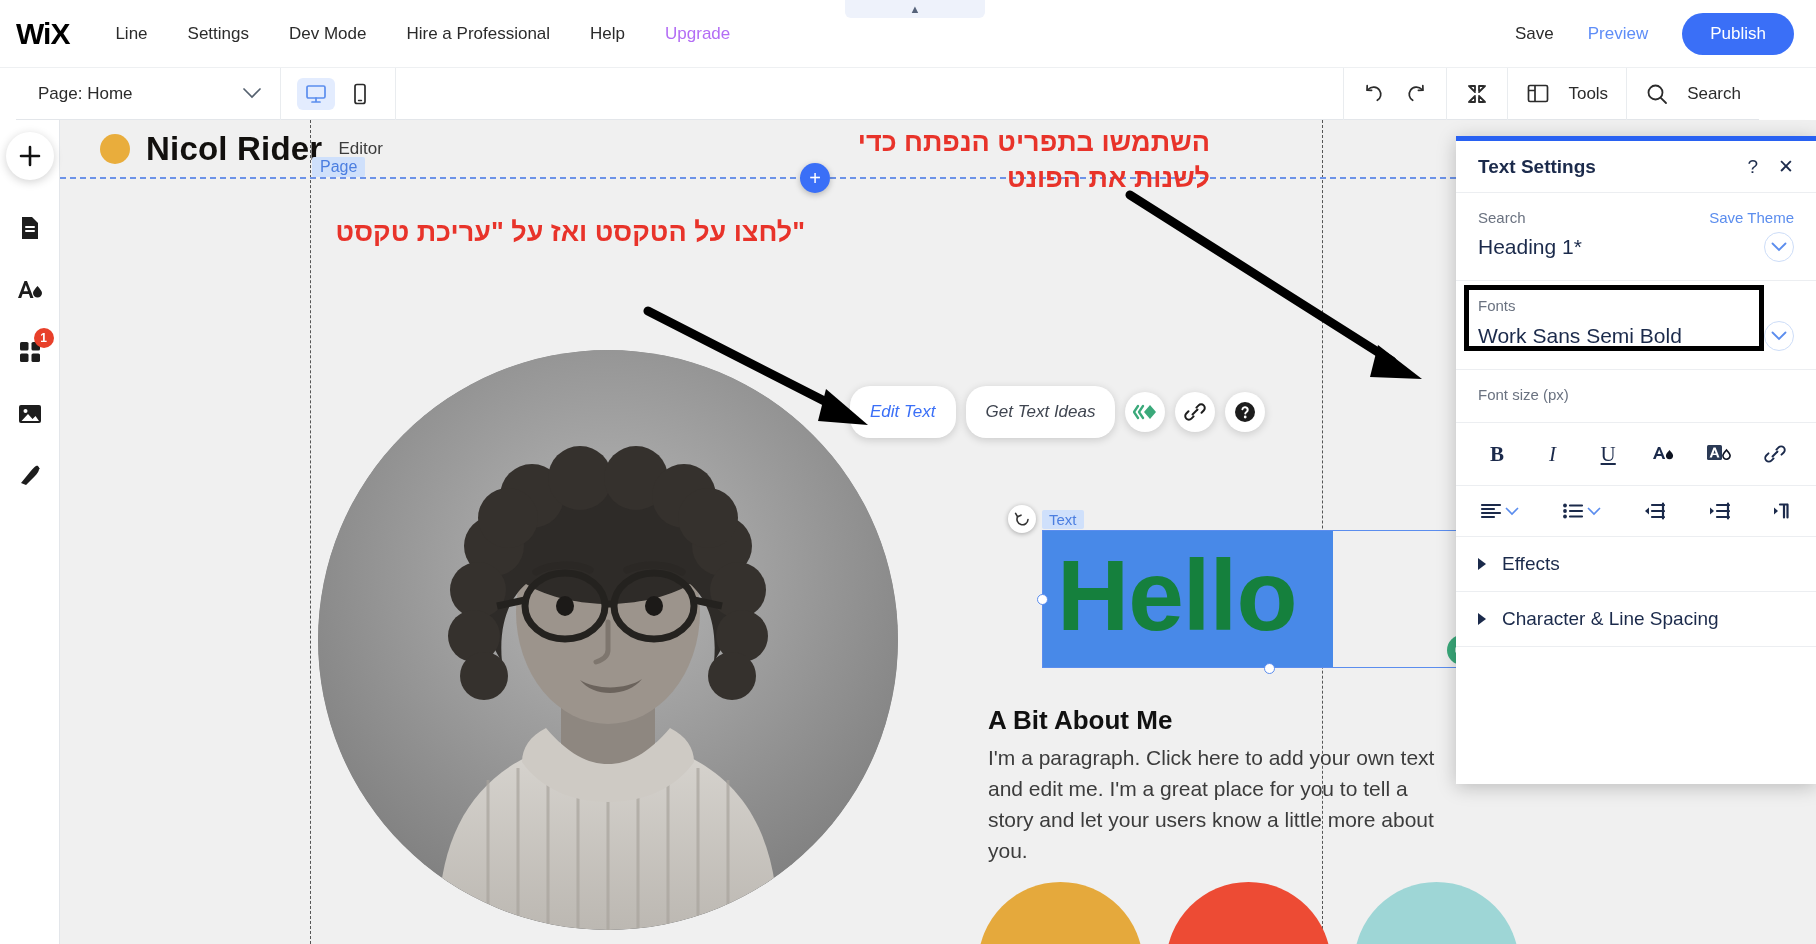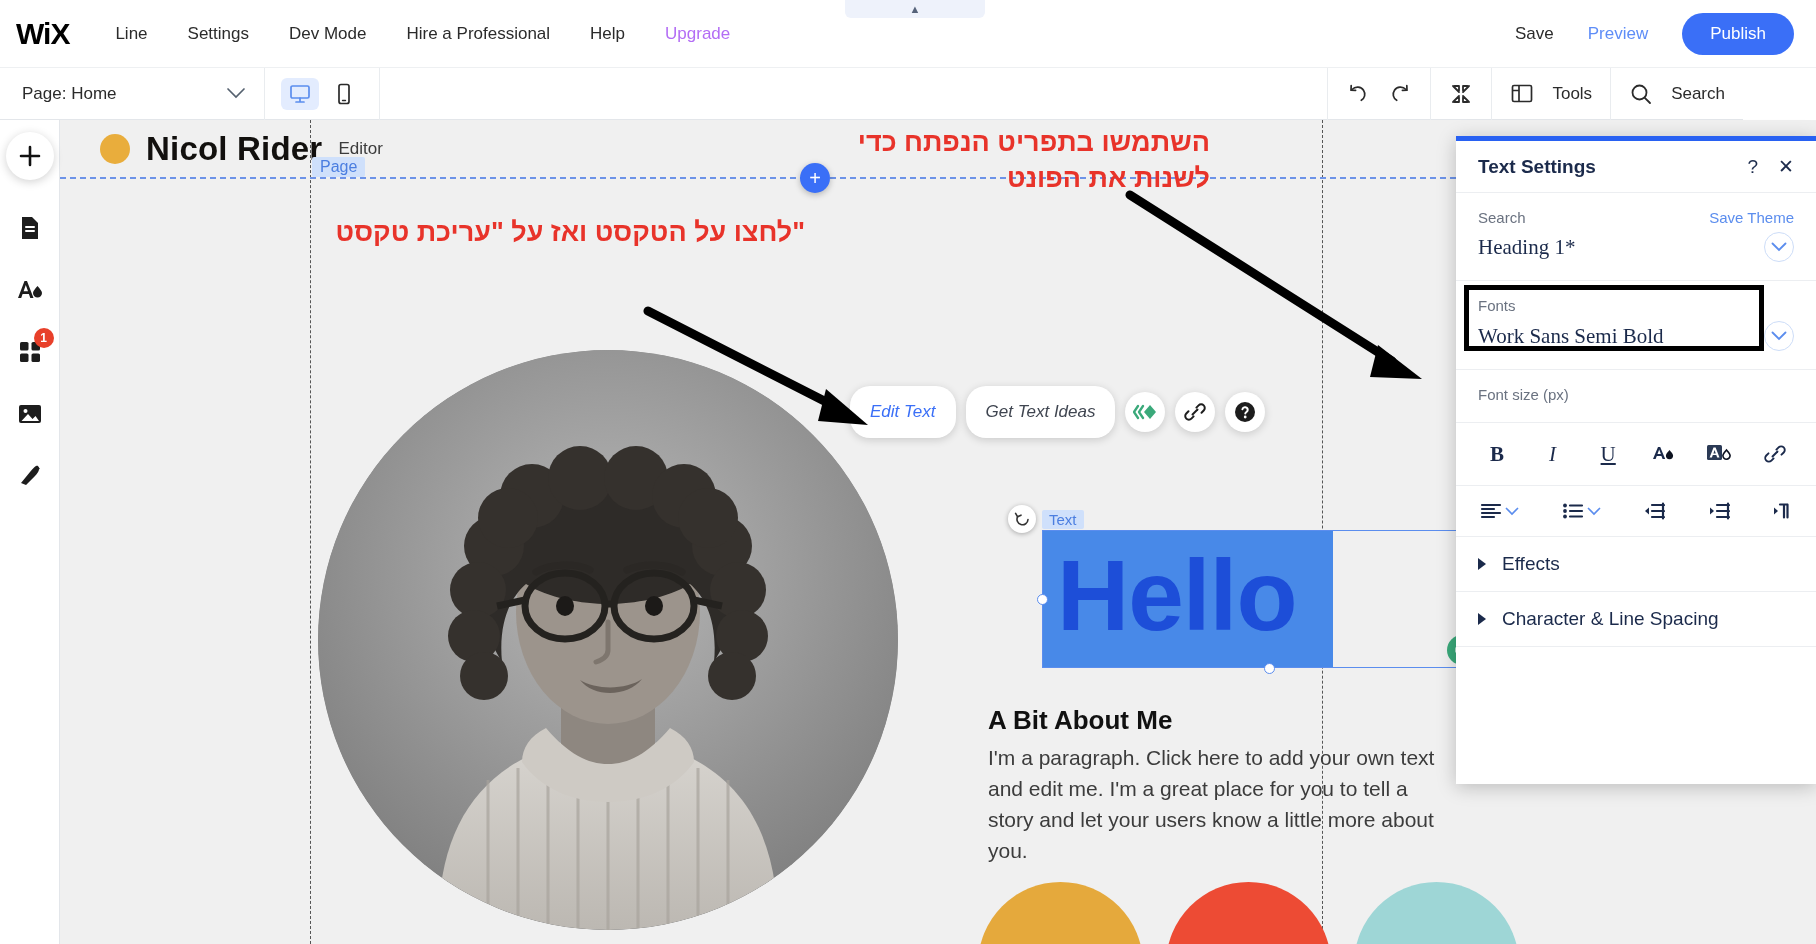--- a/index.html
+++ b/index.html
@@ -36,21 +36,21 @@
   
   .notch {
     position: absolute; left: 845px; top: 0; width: 140px; height: 18px;
     background: #eef2fb; border-radius: 0 0 6px 6px; z-index: 45;
     display: flex; align-items: center; justify-content: center;
   }
   .notch .caret { font-size: 11px; color: #56637a; line-height: 1; }
 
   
   .subbar {
-    position: absolute; left: 0; top: 68px; width: 1743px; height: 52px;
+    position: absolute; left: 16px; top: 68px; width: 1743px; height: 52px;
     background: #fff; border-bottom: 1px solid #e3e6ea;
     display: flex; align-items: center; z-index: 39;
   }
   .page-select {
     width: 265px; height: 52px; display: flex; align-items: center;
     padding: 0 18px 0 22px; cursor: pointer; border-right: 1px solid #e9ecef;
   }
   .page-select .lbl { font-size: 17px; color: #2b2b2b; }
   .page-select .chev { margin-left: auto; color: #55616f; font-size: 15px; }
   .device-group { display: flex; align-items: center; gap: 6px; padding: 0 16px;
@@ -142,21 +142,21 @@
   }
 
   
   .sel-box { position: absolute; border: 1px solid #5b8dee; z-index: 10; }
   .sel-label {
     position: absolute; top: -21px; left: -1px; background: #cfe0fb; color: #4b7ee0;
     font-size: 15px; padding: 1px 7px; border-radius: 2px;
   }
   .sel-hl { position: absolute; left: 0; top: 0; background: #4889e8; }
   .hello-txt {
-    position: absolute; color: #1d4ed8; font-size: 100px; font-weight: 700;
+    position: absolute; color: #15803d; font-size: 100px; font-weight: 700;
     line-height: 1; letter-spacing: -1px; font-family: "Liberation Sans", sans-serif;
   }
   .handle {
     position: absolute; width: 11px; height: 11px; border-radius: 50%;
     background: #fff; border: 1px solid #5b8dee;
   }
   .rot-btn {
     position: absolute; width: 28px; height: 28px; border-radius: 50%;
     background: #fff; box-shadow: 0 1px 5px rgba(0,0,0,.3);
     display: flex; align-items: center; justify-content: center; cursor: pointer;
@@ -183,21 +183,21 @@
   }
   .panel-top { height: 5px; background: #2861f2; }
   .panel-hdr { height: 52px; display: flex; align-items: center; padding: 0 22px;
     border-bottom: 1px solid #eceef1; }
   .panel-title { font-size: 19px; font-weight: 700; color: #1b2a4b; }
   .panel-hdr .acts { margin-left: auto; display: flex; align-items: center; gap: 20px; }
   .p-act { font-size: 19px; color: #1b2a4b; cursor: pointer; line-height: 1; }
   .sec { padding: 16px 22px 18px; border-bottom: 1px solid #eceef1; }
   .sec-lbl { font-size: 15px; color: #6a7280; }
   .sec-row { display: flex; align-items: center; margin-top: 6px; }
-  .sec-val { font-size: 21px; color: #1b2a4b; font-family: Liberation Serif, serif; }
+  .sec-val { font-size: 21px; color: #1b2a4b; }
   .save-theme { margin-left: auto; font-size: 15px; color: #5b8dee; cursor: pointer; }
   .chev-circle {
     margin-left: auto; width: 30px; height: 30px; border-radius: 50%;
     border: 1px solid #cdddf8; display: flex; align-items: center;
     justify-content: center; cursor: pointer;
   }
   .fonts-sec { position: relative; }
   .fonts-outline {
     position: absolute; left: 8px; top: 4px; width: 300px; height: 66px;
     border: 5px solid #000; pointer-events: none;

